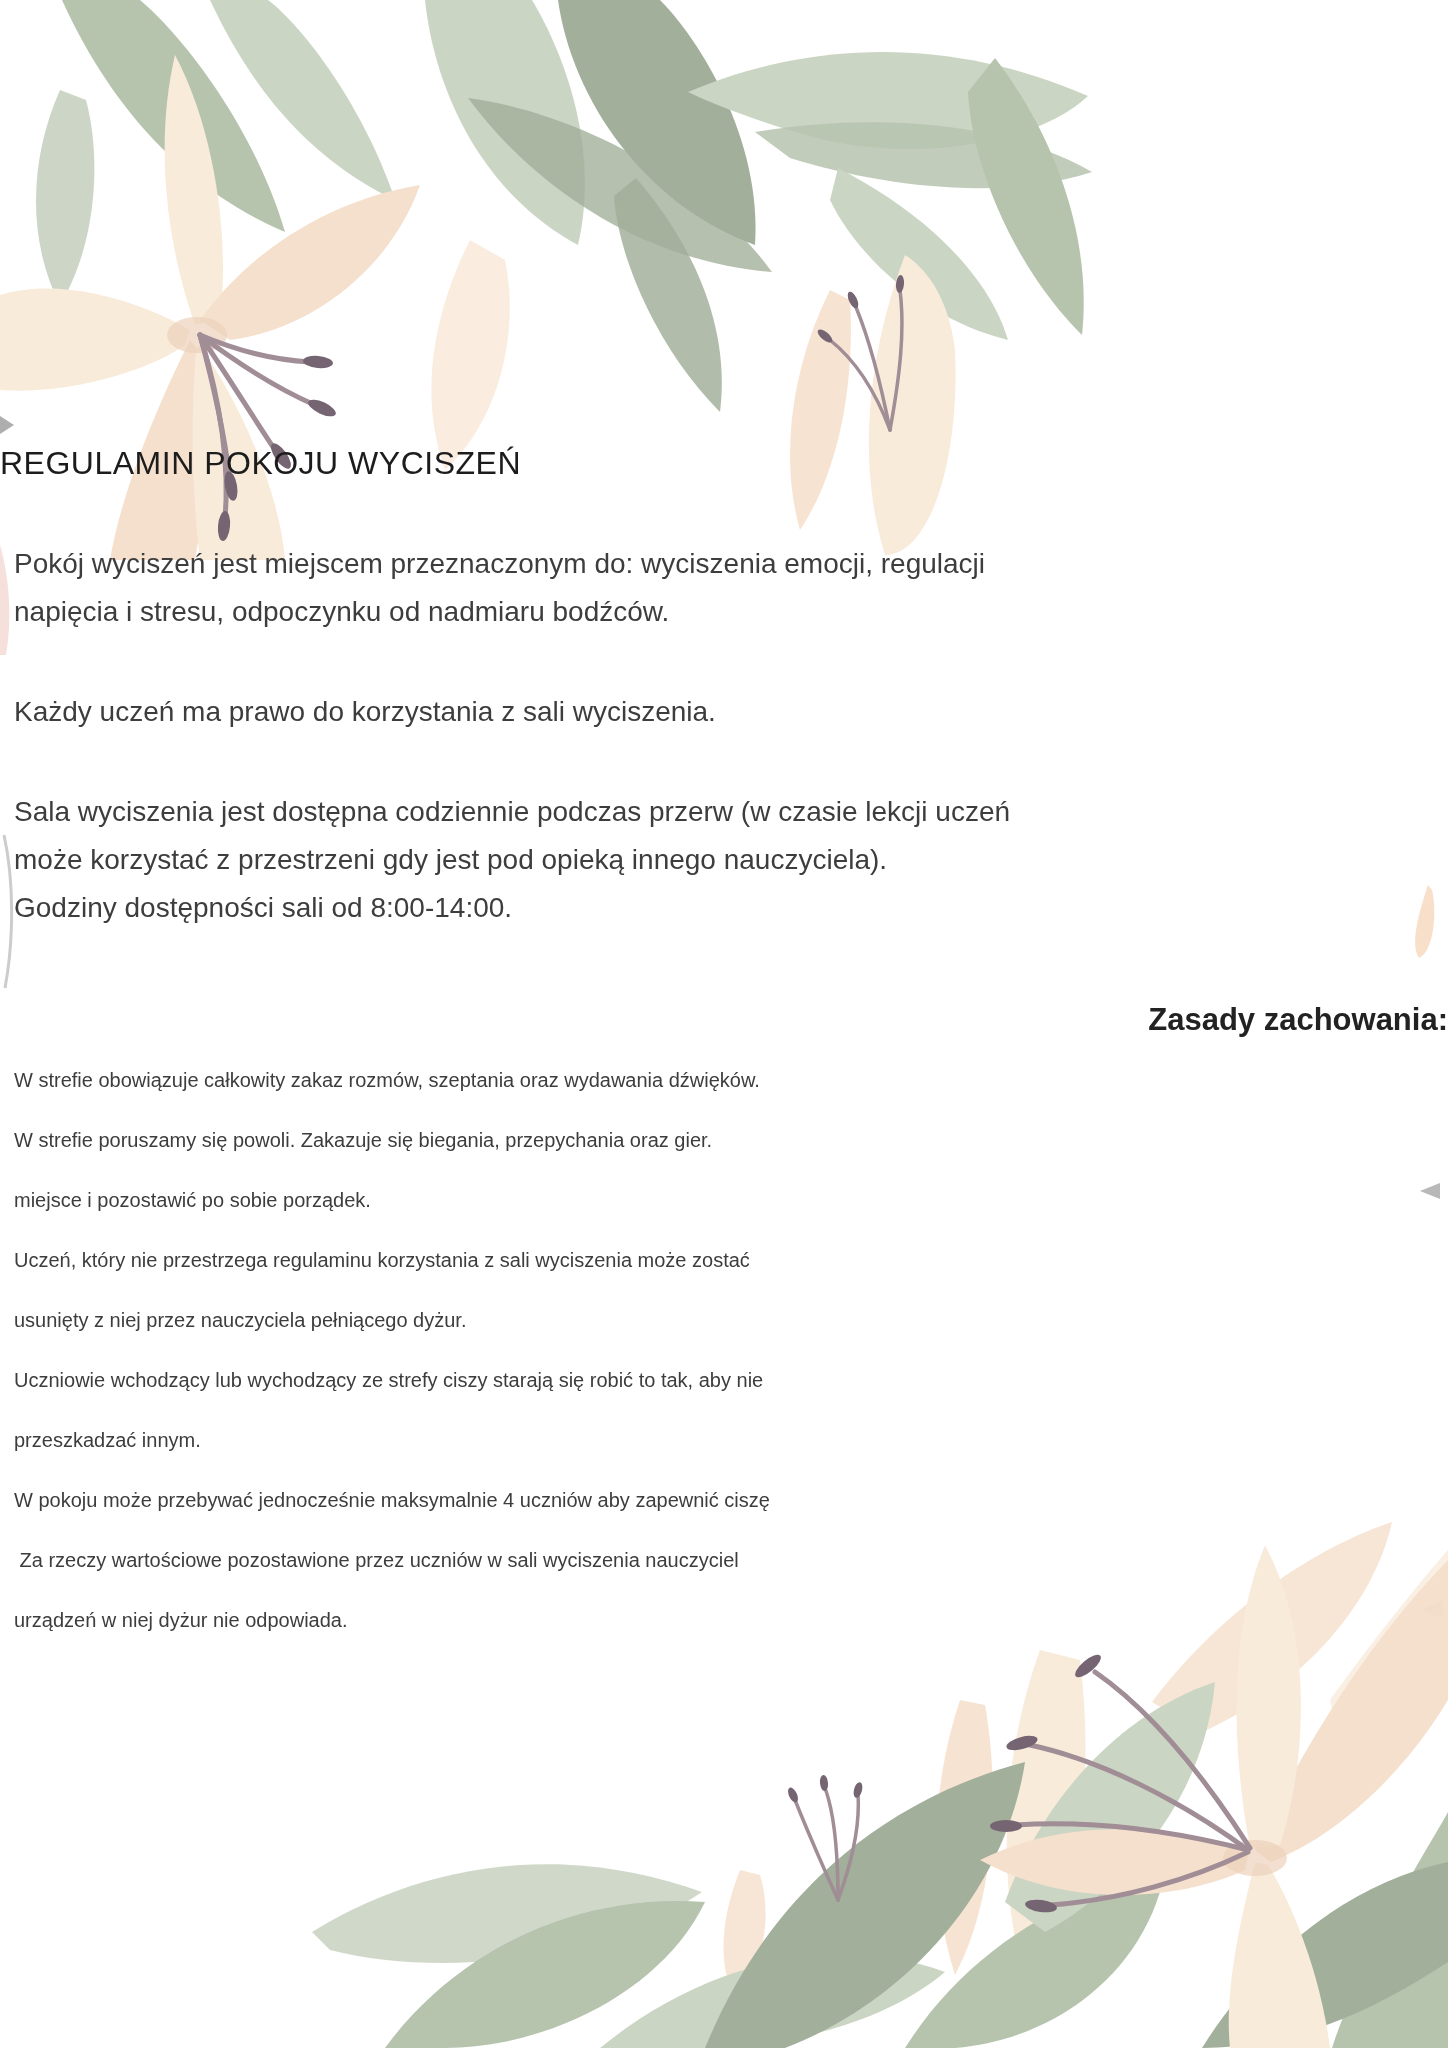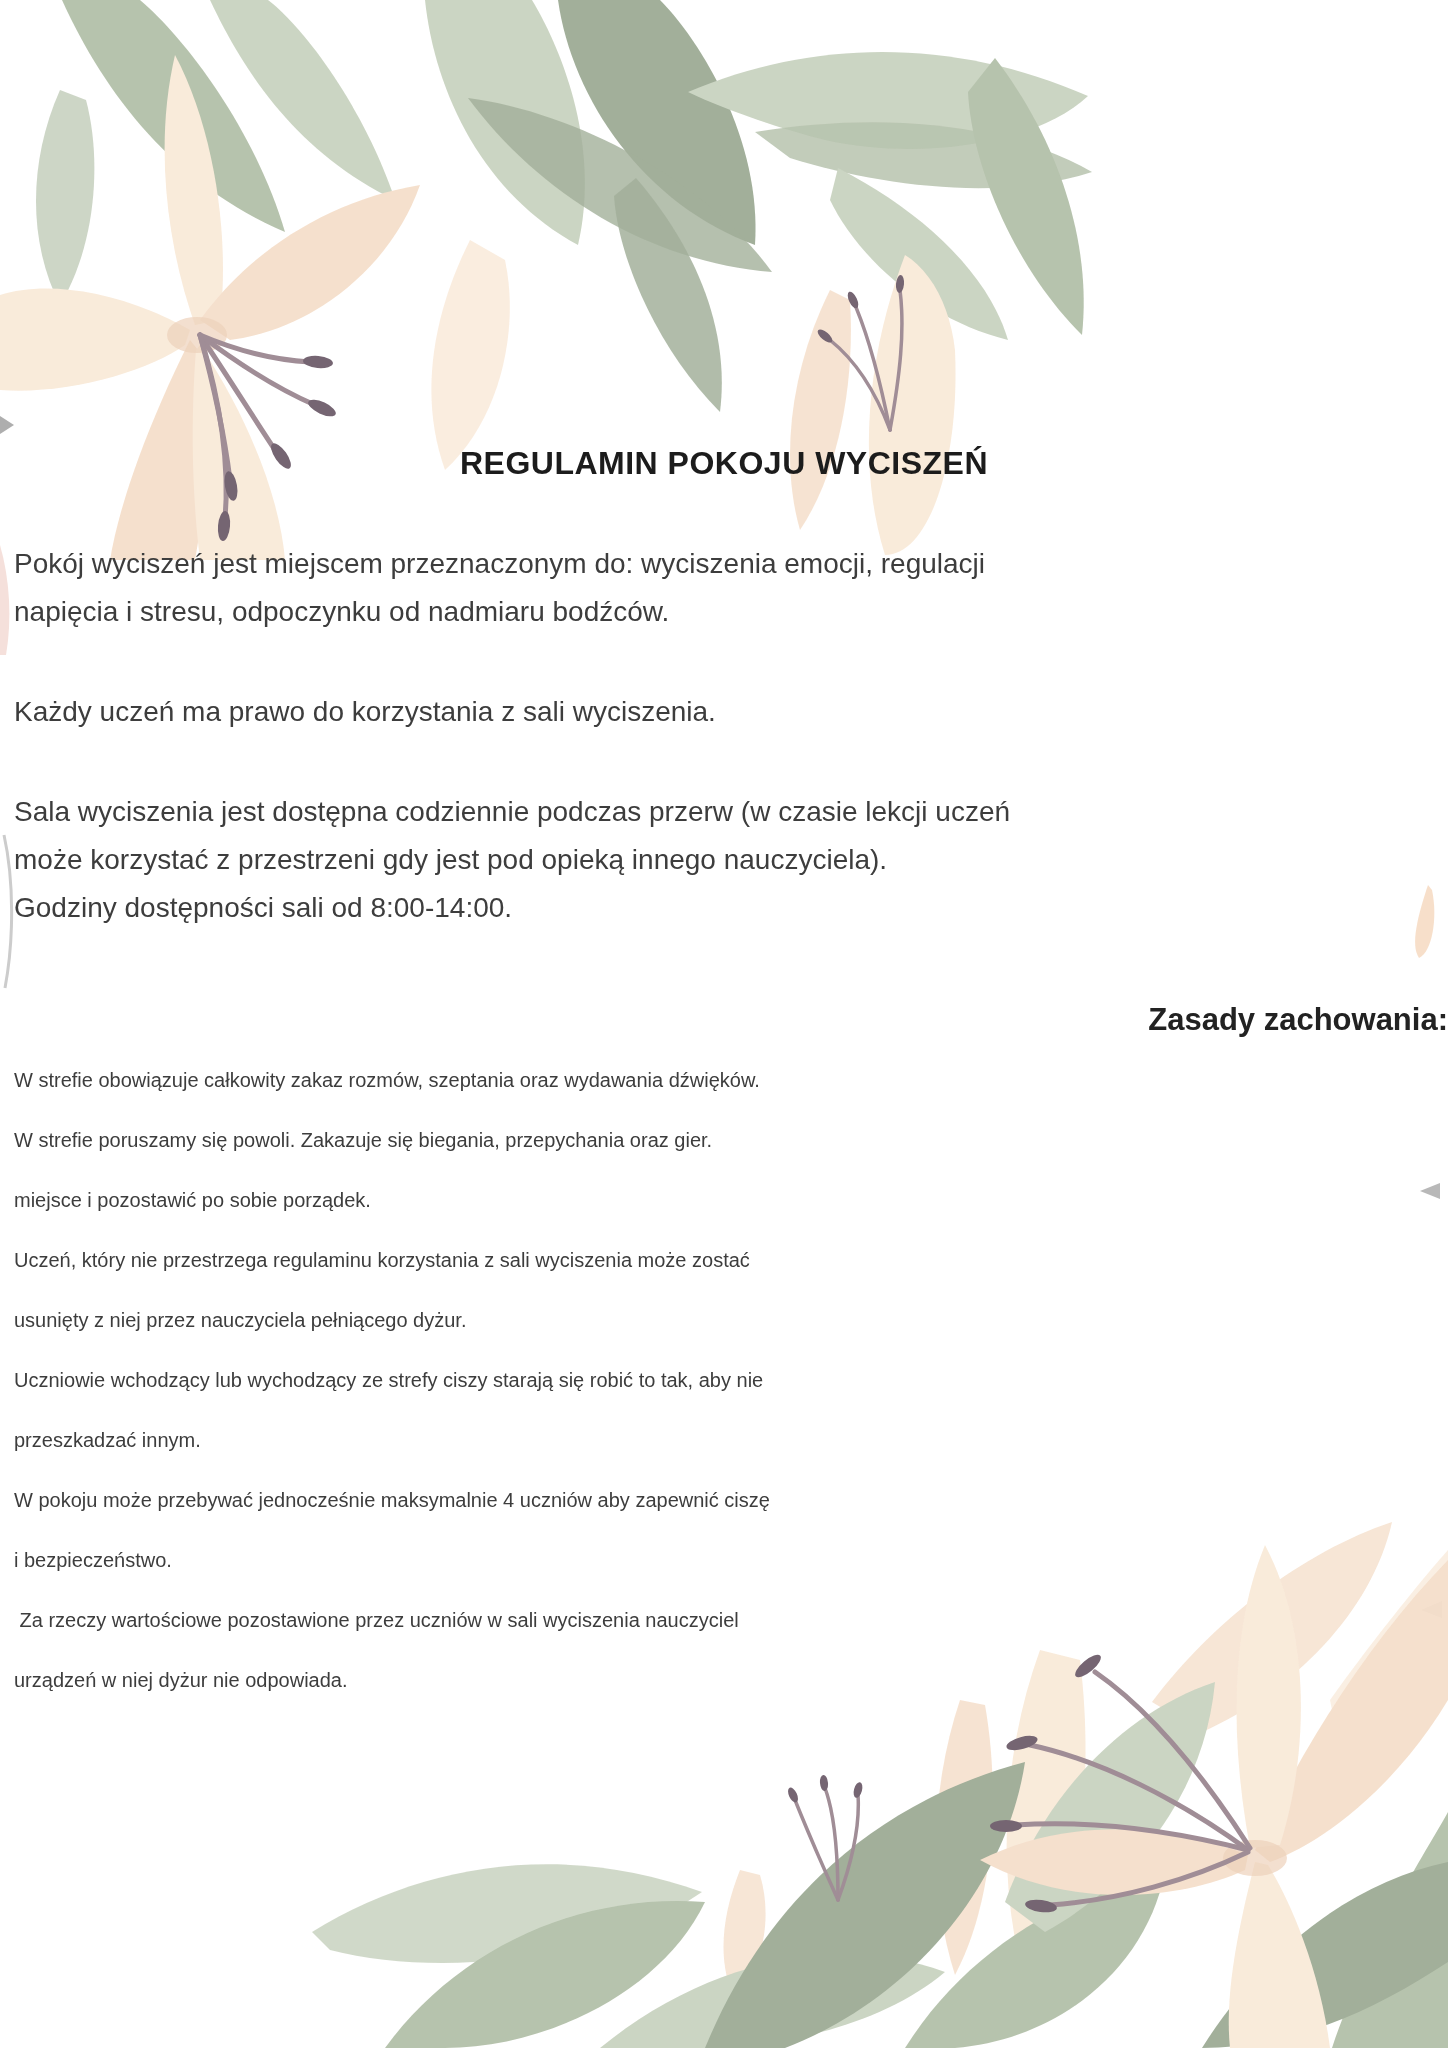--- a/index.html
+++ b/index.html
@@ -33,22 +33,22 @@
   .leaf-d{fill:var(--leaf-dark);}
   .petal-l{fill:var(--petal-light);}
   .petal-m{fill:var(--petal-mid);}
   .petal-d{fill:var(--petal-deep);}
   .stamen{fill:none;stroke:var(--stamen);stroke-width:5;stroke-linecap:round;}
   .stamen.thin{stroke-width:3.5;}
   .anther{fill:var(--anther);}
   .content{position:absolute;left:0;top:0;width:100%;height:100%;z-index:2;}
   .doc-title{
     position:absolute;top:445px;left:0;width:100%;
-    text-align:center;
-    font-size:32px;font-weight:700;letter-spacing:.5px;
+    text-align:left;
+    font-size:32px;font-weight:400;letter-spacing:.5px;
     color:var(--title);
   }
   .intro{
     position:absolute;left:14px;top:540px;width:1220px;
     font-size:28px;
   }
   .intro .para{margin:0 0 52px 0;line-height:48px;}
   .rules-heading{
     position:absolute;top:1002px;left:0;width:100%;
     text-align:right;
@@ -214,21 +214,20 @@
         <div class="para">
           <div class="line">Uczeń, który nie przestrzega regulaminu korzystania z sali wyciszenia może zostać</div>
           <div class="line">usunięty z niej przez nauczyciela pełniącego dyżur.</div>
         </div>
         <div class="para">
           <div class="line">Uczniowie wchodzący lub wychodzący ze strefy ciszy starają się robić to tak, aby nie</div>
           <div class="line">przeszkadzać innym.</div>
         </div>
         <div class="para">
           <div class="line">W pokoju może przebywać jednocześnie maksymalnie 4 uczniów aby zapewnić ciszę</div>
-          <div class="line">i bezpieczeństwo.</div>
         </div>
         <div class="para">
           <div class="line"> Za rzeczy wartościowe pozostawione przez uczniów w sali wyciszenia nauczyciel</div>
           <div class="line">urządzeń w niej dyżur nie odpowiada.</div>
         </div>
       </div>
 
   </div>
 </div>
 

